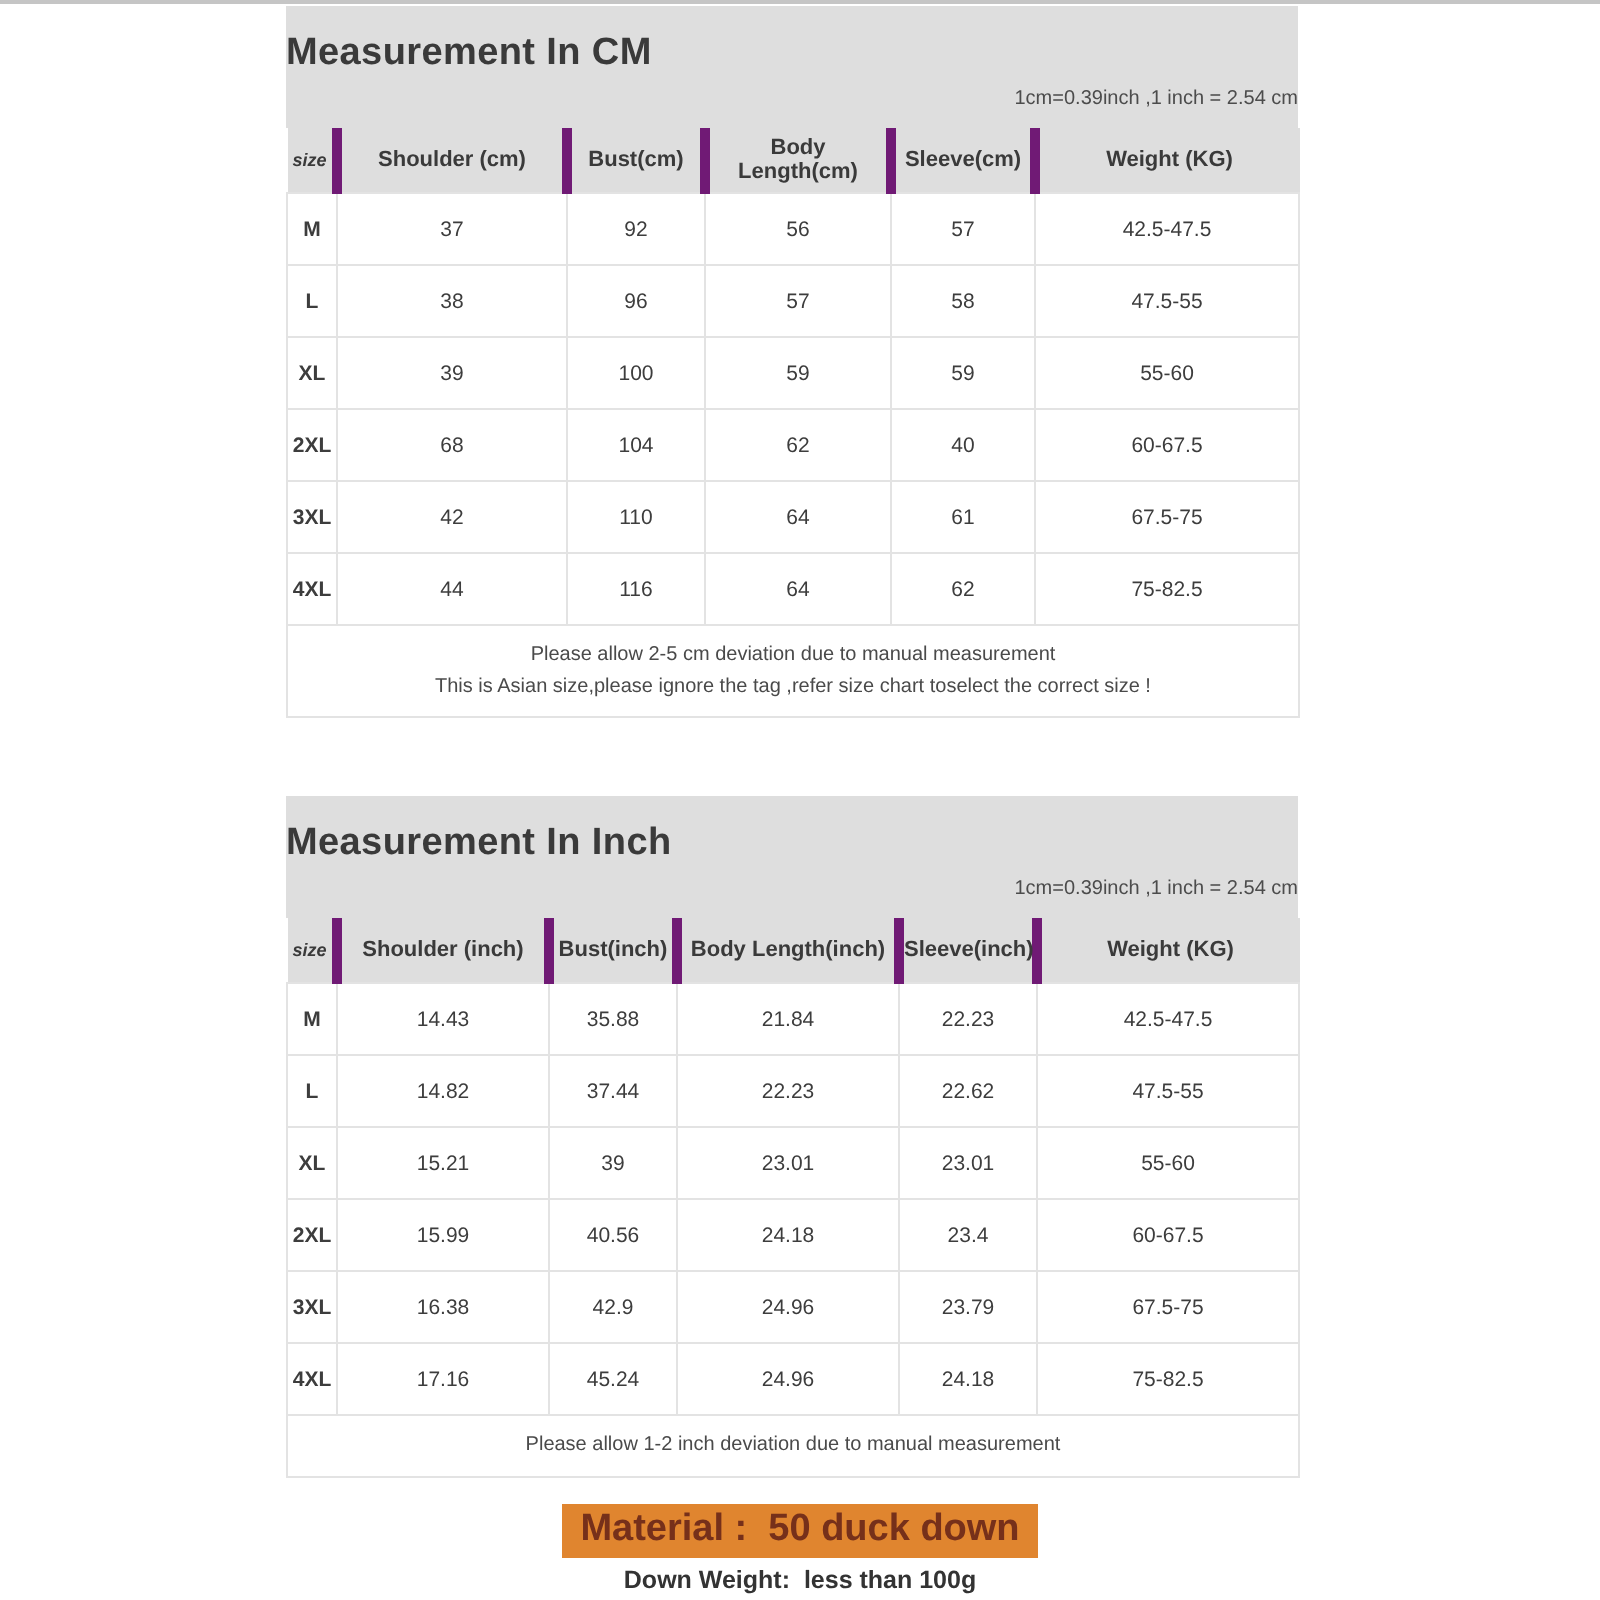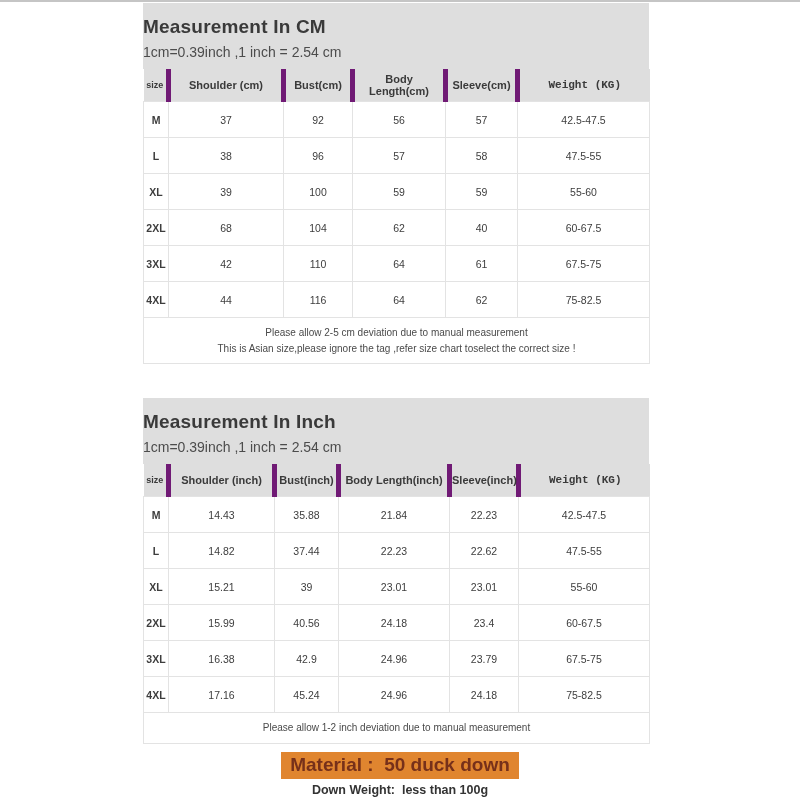--- a/index.html
+++ b/index.html
@@ -7,30 +7,30 @@
     width:800px;height:800px;position:relative;background:#ffffff;
     font-family:"Liberation Sans","DejaVu Sans",sans-serif;color:#3c3c3c;
     overflow:hidden;
   }
   .top-rule{position:absolute;top:0;left:0;width:800px;height:2px;background:#c5c5c5;}
   .sheet{position:absolute;left:143px;width:506px;}
   #cm-section{top:3px;}
   #inch-section{top:398px;}
   .chart-head{background:#dedede;padding:13px 0 9px 0;}
   .chart-title{margin:0;text-align:left;font-size:19px;font-weight:bold;color:#3a3a3a;letter-spacing:0.2px;}
-  .chart-subtitle{text-align:left;font-size:14px;color:#4c4c4c;margin-top:6px;}
+  .chart-subtitle{text-align:right;font-size:10px;color:#4c4c4c;margin-top:6px;}
   table{width:506px;border-collapse:collapse;table-layout:fixed;}
   thead th{
     background:#dedede;height:32px;font-size:11px;font-weight:bold;color:#3a3a3a;
     border-left:5px solid #701a75;border-right:1px solid #e9e9e9;
     text-align:center;vertical-align:middle;padding:0;
   }
   thead th.size-col{font-size:9px;}
-  thead th:first-child{border-left:none;}
-  thead th:last-child{border-right:none;font-family:Liberation Mono, monospace;}
+  thead th:first-child{border-left:none;font-style:italic;}
+  thead th:last-child{border-right:none;}
   tbody td{
     height:35px;border:1px solid #e3e3e3;background:#ffffff;
     text-align:center;vertical-align:middle;font-size:10.5px;color:#3d3d3d;padding:0;
   }
   tbody td.size-cell{font-weight:bold;}
   td.note-cell{height:auto;padding:7px 6px;font-size:10px;color:#4a4a4a;line-height:15.5px;}
   .footer-block{position:absolute;top:752px;left:0;width:800px;text-align:center;}
   .material-badge{
     display:inline-block;background:#e0852f;color:#76301a;
     font-size:19px;font-weight:bold;padding:2px 9px 3px 9px;white-space:pre;

